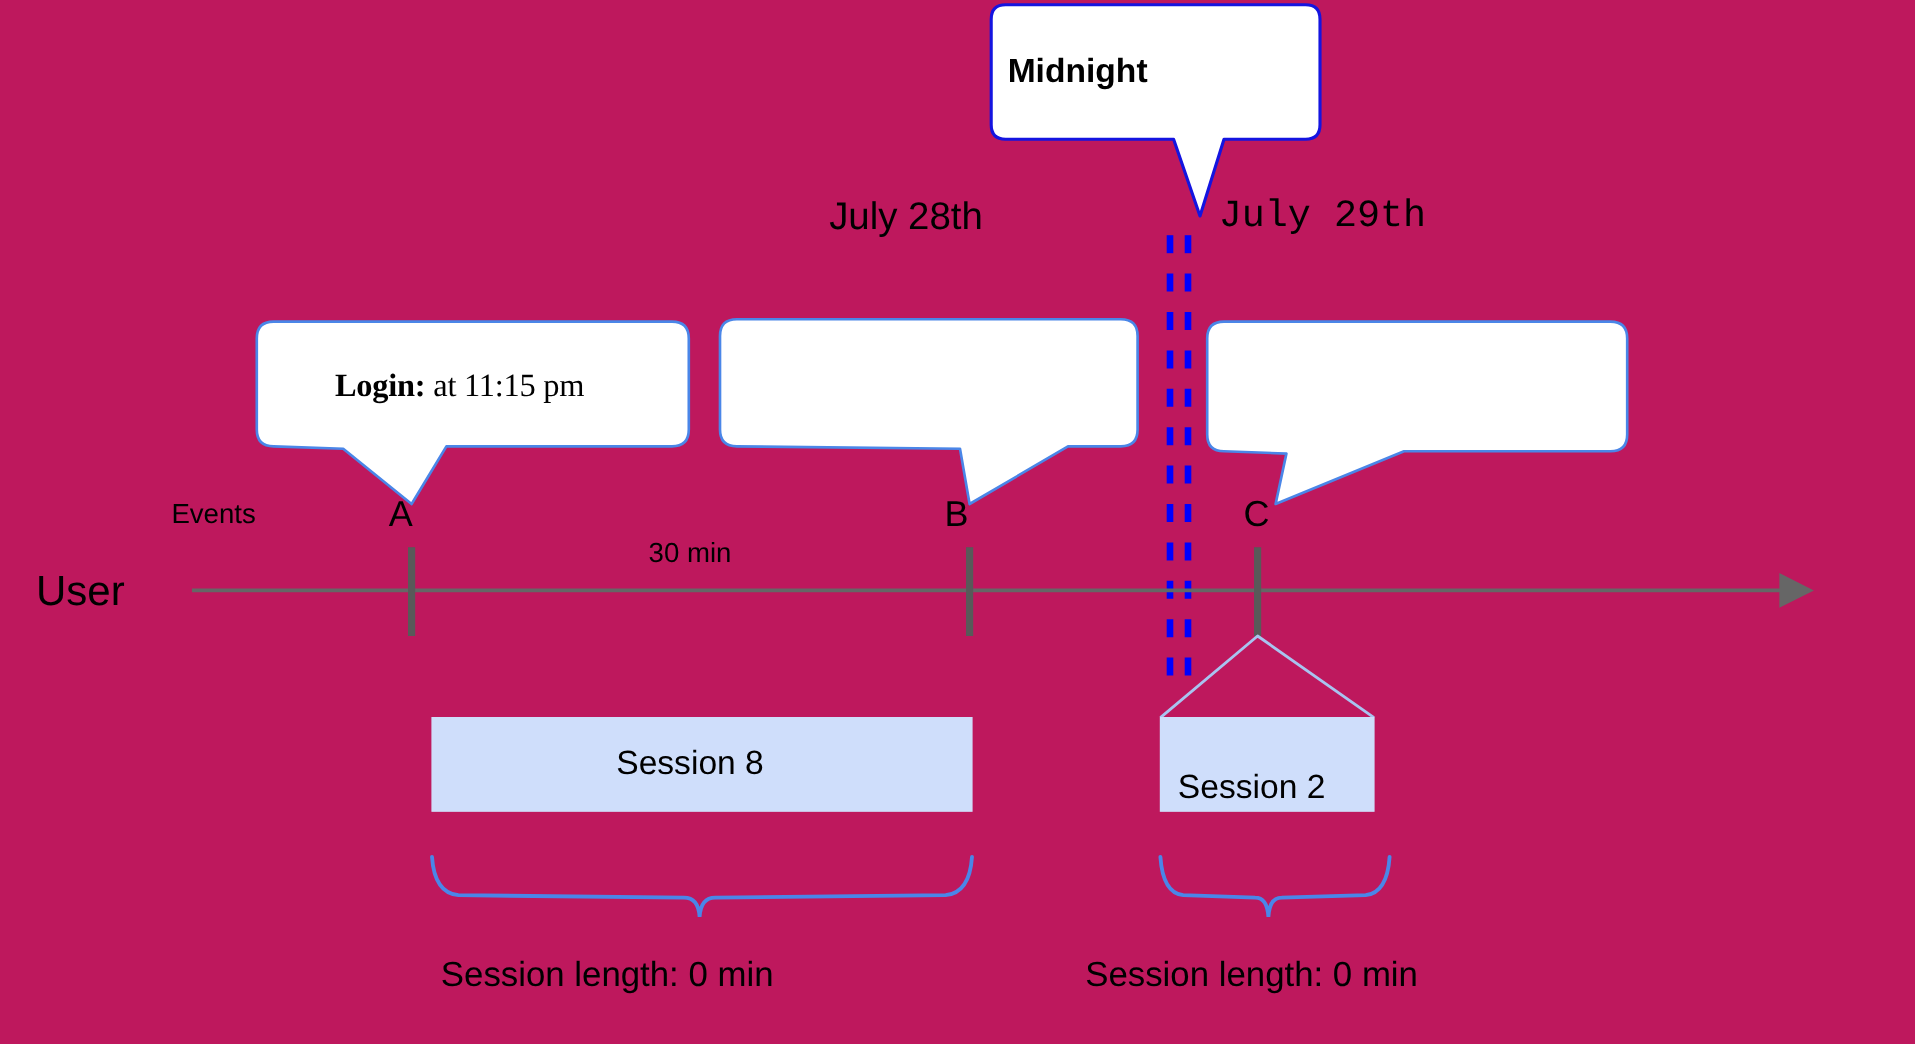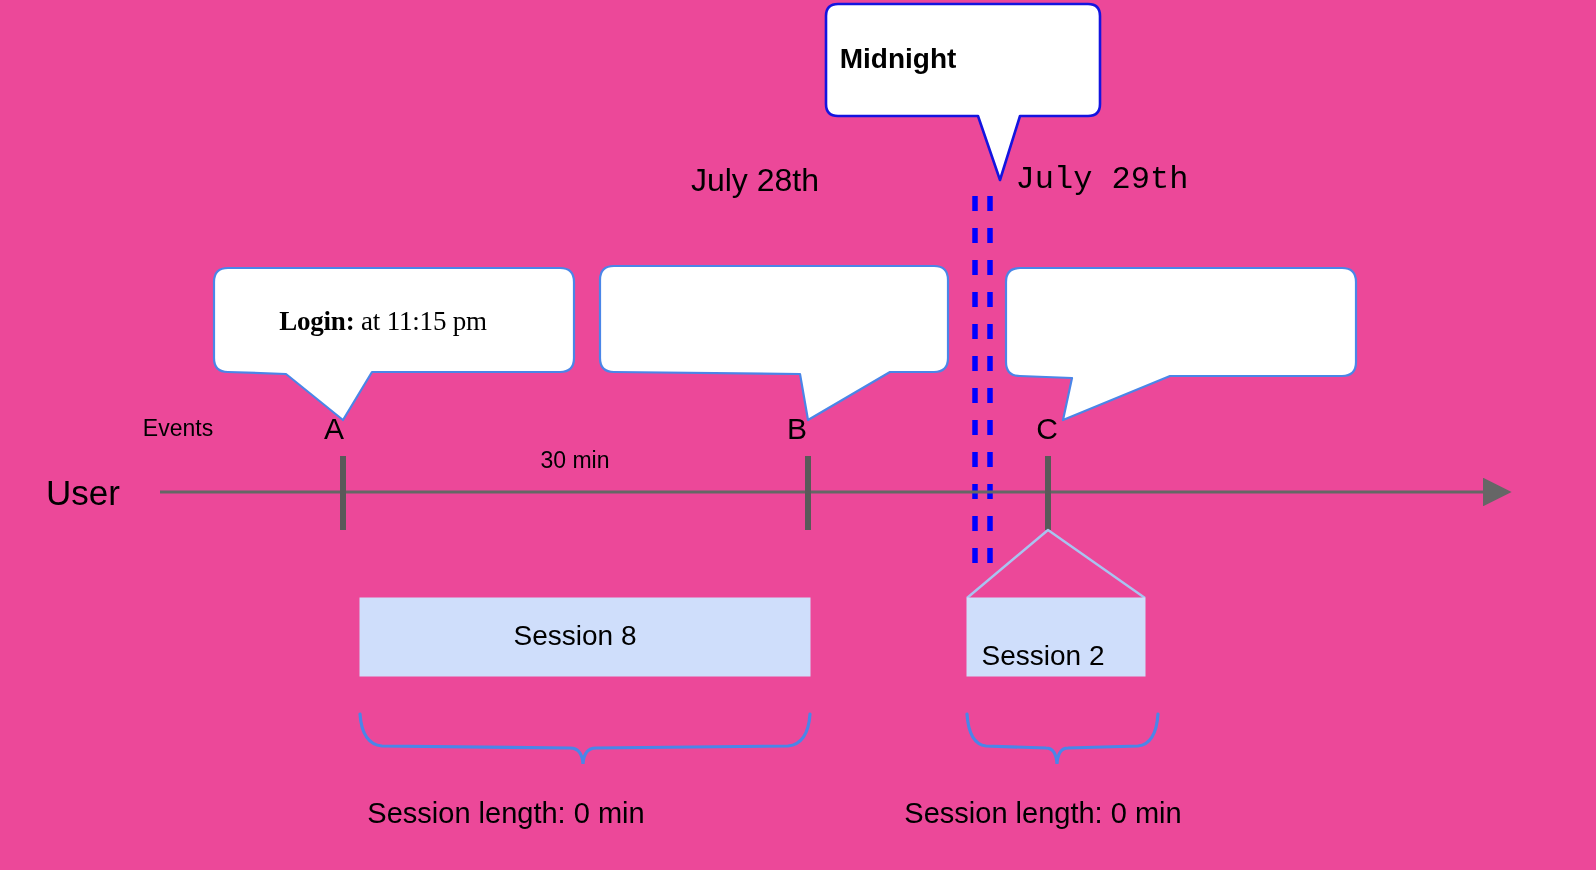--- a/index.html
+++ b/index.html
@@ -11,21 +11,21 @@
   body {
     width: 1596px;
     height: 870px;
     font-family: "Liberation Sans", sans-serif;
     overflow: hidden;
   }
   #stage {
     position: relative;
     width: 1596px;
     height: 870px;
-    background: #ec4899;
+    background: #be185d;
   }
   #stage svg.layer {
     position: absolute;
     left: 0;
     top: 0;
     width: 1596px;
     height: 870px;
     overflow: visible;
   }
   .txt {
@@ -126,21 +126,21 @@
   <div class="txt date-text ctr" style="left:755px; top:164px;">July 28th</div>
   <div class="txt date-text ctr" style="left:1102px; top:164px;font-family:Liberation Mono, monospace;">July 29th</div>
 
   <div class="txt callout-text ctr" style="left:383px; top:308px;font-family:Liberation Serif, serif;">
     <b>Login:</b><span> at 11:15 pm</span>
   </div>
 
 
 
   <div class="txt axis-label-events ctr" style="left:178px; top:417px;">Events</div>
-  <div class="txt axis-label-user" style="left:46px; top:475px;">User</div>
+  <div class="txt axis-label-user" style="left:30px; top:475px;">User</div>
 
   <div class="txt point-label ctr" style="left:334px; top:414px;">A</div>
   <div class="txt point-label ctr" style="left:797px; top:414px;">B</div>
   <div class="txt point-label ctr" style="left:1047px; top:414px;">C</div>
 
   <div class="txt gap-text ctr" style="left:575px; top:449px;">30 min</div>
 
   <div class="txt session-text ctr" style="left:575px; top:622px;">Session 8</div>
   <div class="txt session-text ctr" style="left:1043px; top:622px;margin-top:20px;">Session 2</div>
 

